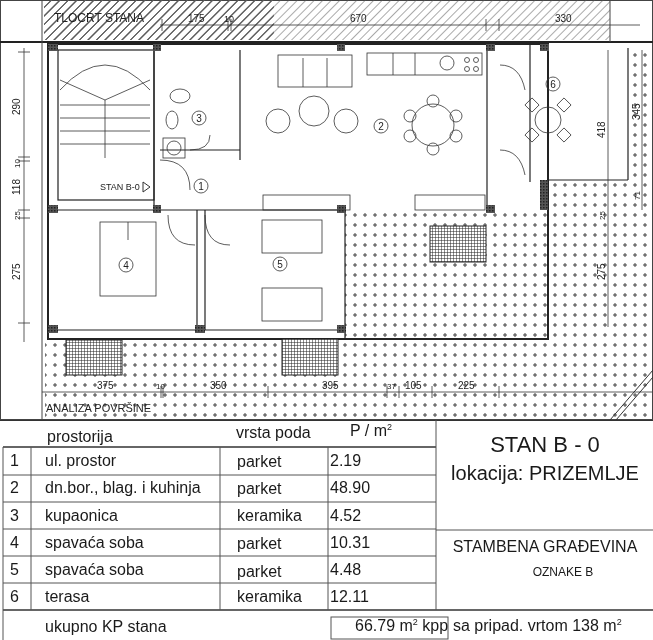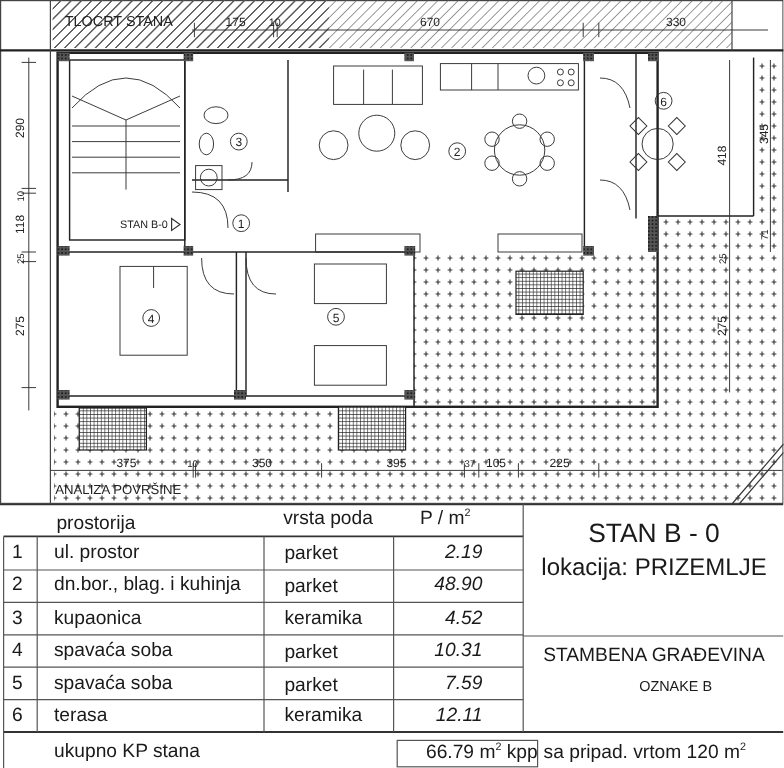--- a/index.html
+++ b/index.html
@@ -1,20 +1,20 @@
 <!DOCTYPE html>
 <html><head>
 <meta charset="utf-8">
 <style>
   html,body{margin:0;padding:0;background:#fff;}
   body{width:653px;height:640px;position:relative;overflow:hidden;font-family:"Liberation Sans",sans-serif;color:#1a1a1a;}
   #plan{position:absolute;left:0;top:0;width:653px;height:420px;}
   .cell{position:absolute;box-sizing:border-box;white-space:nowrap;}
   .hdr{font-size:16px;}
-  .num{text-align:right;font-style:italic;}
+  .num{text-align:left;}
   .info{position:absolute;text-align:center;}
 </style>
 </head>
 <body>
 
 <svg id="plan" viewBox="0 0 653 420" xmlns="http://www.w3.org/2000/svg">
   <defs>
     <pattern id="hatch" width="6" height="6" patternUnits="userSpaceOnUse" patternTransform="rotate(45)">
       <line x1="0" y1="0" x2="0" y2="6" stroke="#555" stroke-width="1"></line>
     </pattern>
@@ -282,29 +282,29 @@
 <div>
   <div class="cell" style="left:10px;top:534px;font-size:16px">4</div>
   <div class="cell" style="left:45px;top:534px;font-size:16px">spavaća soba</div>
   <div class="cell" style="left:237px;top:535px;font-size:16px">parket</div>
   <div class="cell num" style="left:330px;width:72px;top:534px;font-size:16px">10.31</div>
 </div>
 <div>
   <div class="cell" style="left:10px;top:561px;font-size:16px">5</div>
   <div class="cell" style="left:45px;top:561px;font-size:16px">spavaća soba</div>
   <div class="cell" style="left:237px;top:563px;font-size:16px">parket</div>
-  <div class="cell num" style="left:330px;width:72px;top:561px;font-size:16px">7.59</div>
+  <div class="cell num" style="left:330px;width:72px;top:561px;font-size:16px">4.48</div>
 </div>
 <div>
   <div class="cell" style="left:10px;top:588px;font-size:16px">6</div>
   <div class="cell" style="left:45px;top:588px;font-size:16px">terasa</div>
   <div class="cell" style="left:237px;top:588px;font-size:16px">keramika</div>
   <div class="cell num" style="left:330px;width:72px;top:588px;font-size:16px">12.11</div>
 </div>
 
 <div class="cell" style="left:45px;top:618px;font-size:16px">ukupno KP stana</div>
 <div class="cell" style="left:355px;top:617px;font-size:16px"><span>66.79 m</span><sup style="font-size:9px">2</sup><span> kpp</span></div>
-<div class="cell" style="left:453px;top:617px;font-size:16px"><span>sa pripad. vrtom 120 m</span><sup style="font-size:9px">2</sup></div>
+<div class="cell" style="left:453px;top:617px;font-size:16px"><span>sa pripad. vrtom 138 m</span><sup style="font-size:9px">2</sup></div>
 
 <div class="info" style="left:437px;width:216px;top:432px;font-size:22px">STAN  B - 0</div>
 <div class="info" style="left:437px;width:216px;top:462px;font-size:20px">lokacija:  PRIZEMLJE</div>
 <div class="info" style="left:437px;width:216px;top:538px;font-size:16px">STAMBENA GRAĐEVINA</div>
 <div class="info" style="left:437px;width:252px;top:565px;font-size:12px">OZNAKE  B</div>
 
 </body></html>

